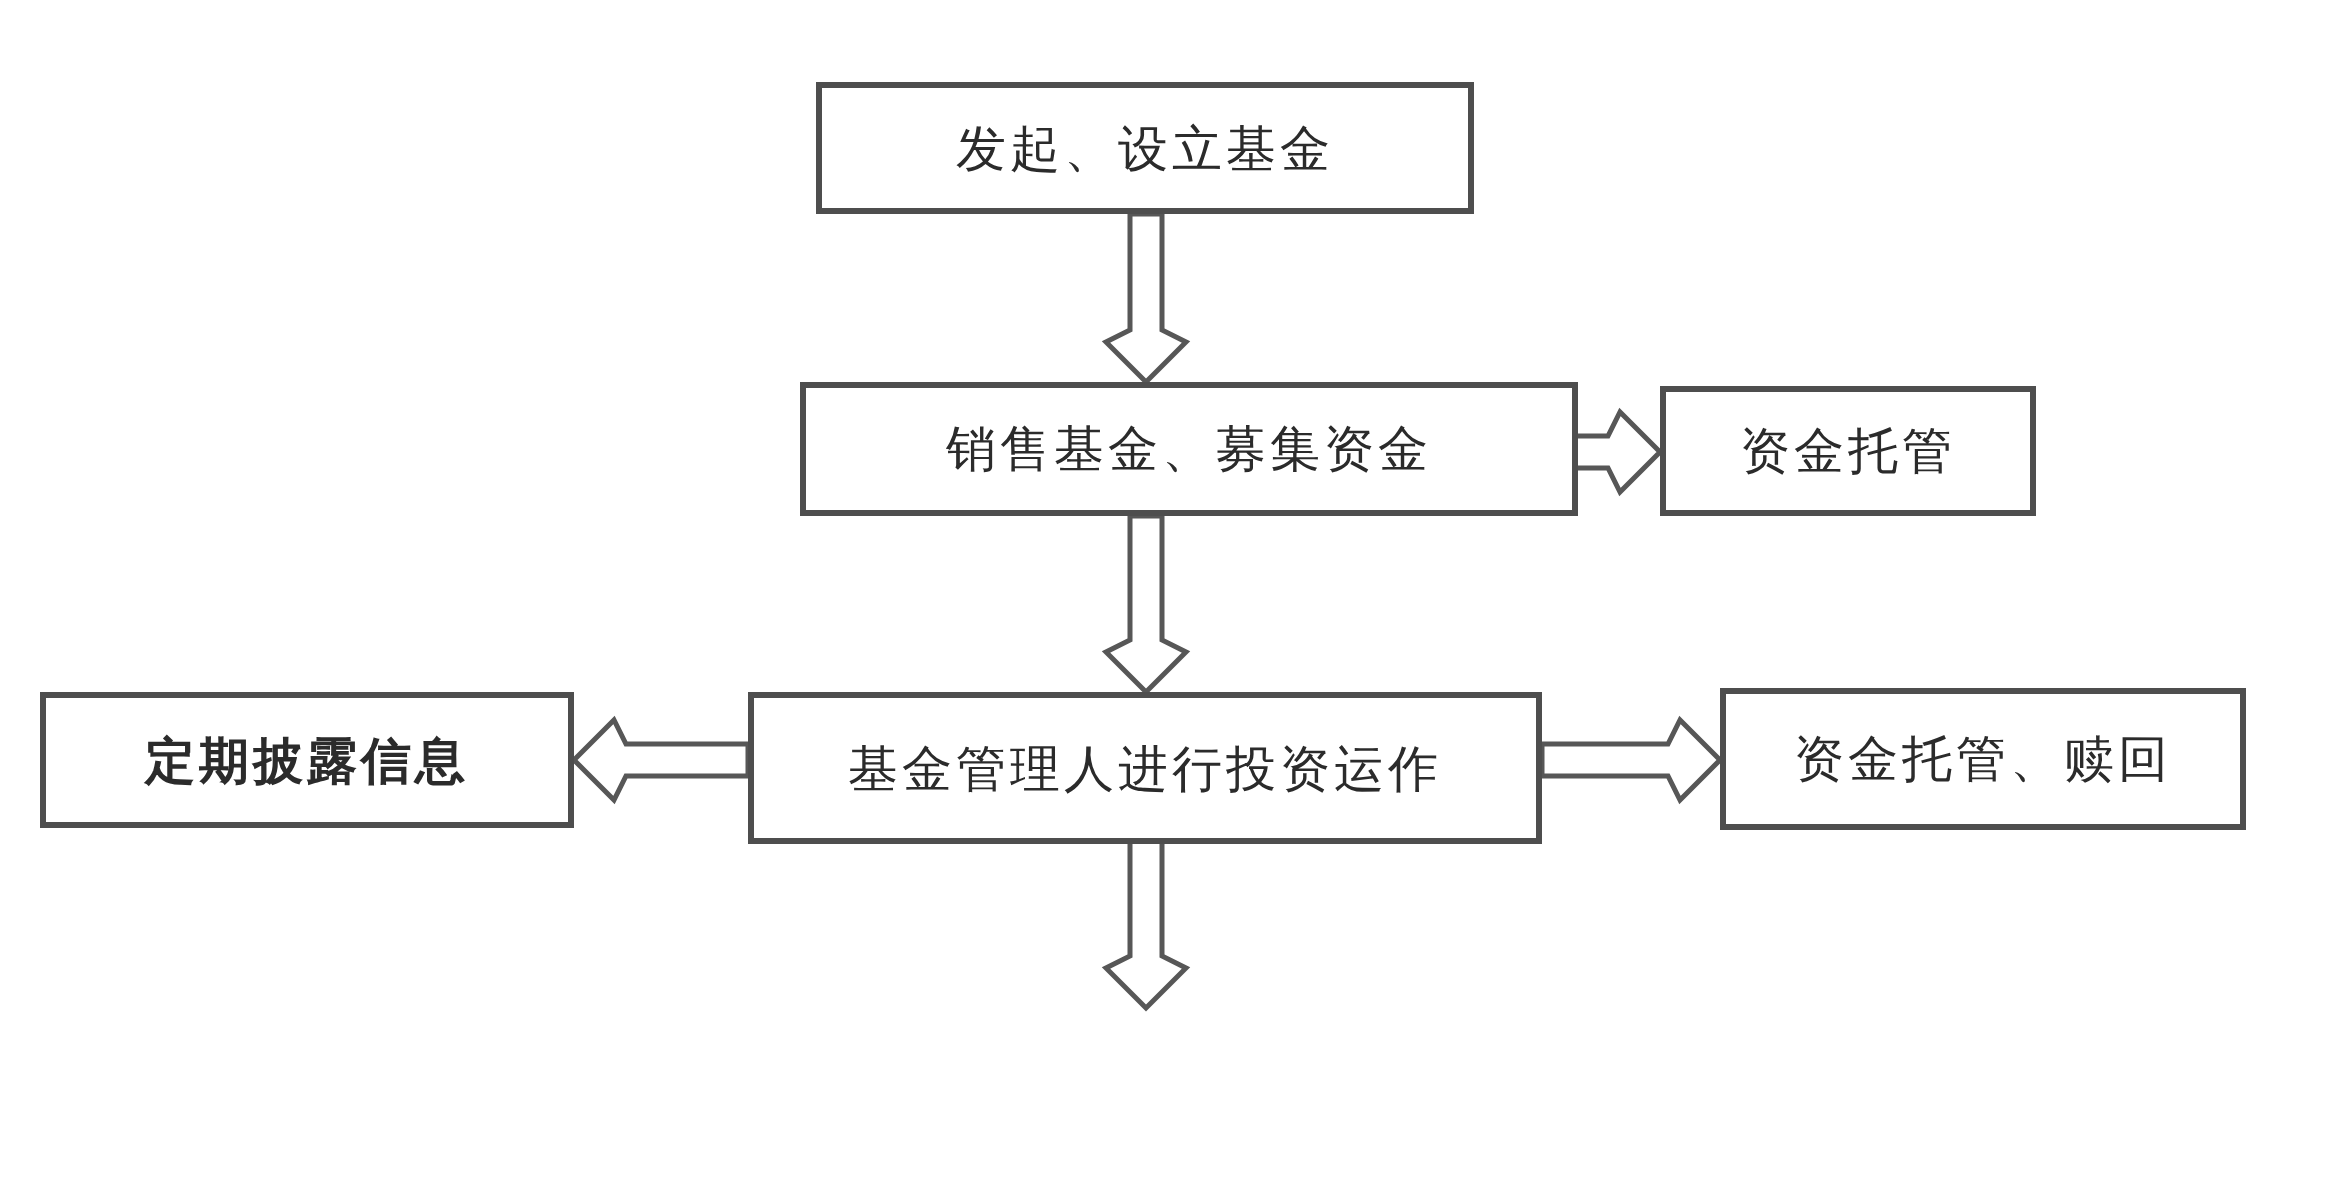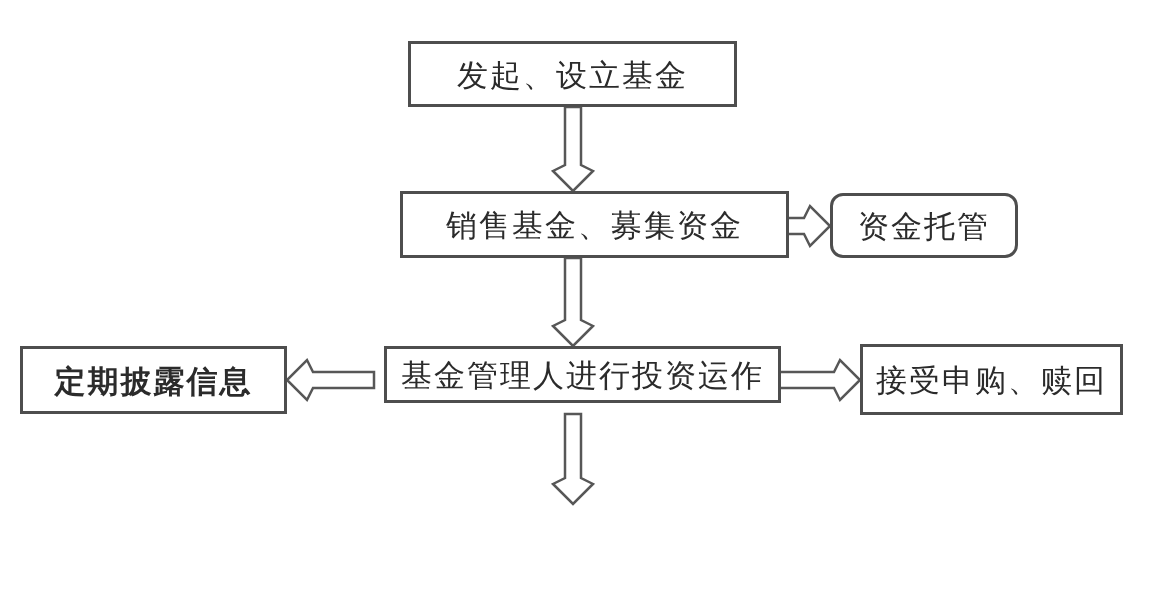--- a/index.html
+++ b/index.html
@@ -27,32 +27,32 @@
     position: absolute;
     z-index: 1;
     background: #ffffff;
     border: 3px solid #4e4e4e;
     box-sizing: border-box;
     display: flex;
     align-items: center;
     justify-content: center;
   }
   .node .label {
-    font-size: 31px;
+    font-size: 25px;
     letter-spacing: 2px;
     color: #2b2b2b;
     white-space: nowrap;
     line-height: 1;
     padding-top: 2px;
   }
   
   .node-initiate   { left: 408px; top: 41px;  width: 329px; height: 66px; }
   .node-sell       { left: 400px; top: 191px; width: 389px; height: 67px; }
-  .node-custody    { left: 830px; top: 193px; width: 188px; height: 65px; border-radius: 13px; }
-  .node-manage     { left: 384px; top: 346px; width: 397px; height: 57px; text-align: right; }
+  .node-custody    { left: 830px; top: 193px; width: 188px; height: 65px; }
+  .node-manage     { left: 374px; top: 346px; width: 397px; height: 76px; text-align: right; }
   .node-disclose   { left: 20px;  top: 346px; width: 267px; height: 68px; font-weight: bold; }
   .node-redeem     { left: 860px; top: 344px; width: 263px; height: 71px; }
   .node-distribute { left: 427px; top: 504px; width: 291px; height: 66px; }
 
   .arrow {
     fill: #ffffff;
     stroke: #575757;
     stroke-width: 2.5;
     stroke-linejoin: miter;
   }
@@ -91,17 +91,17 @@
 
   <div class="node node-manage">
     <span class="label">基金管理人进行投资运作</span>
   </div>
 
   <div class="node node-disclose">
     <span class="label">定期披露信息</span>
   </div>
 
   <div class="node node-redeem">
-    <span class="label">接受申购、赎回</span>
+    <span class="label">资金托管、赎回</span>
   </div>
 
 
 </div>
 
 </body></html>

